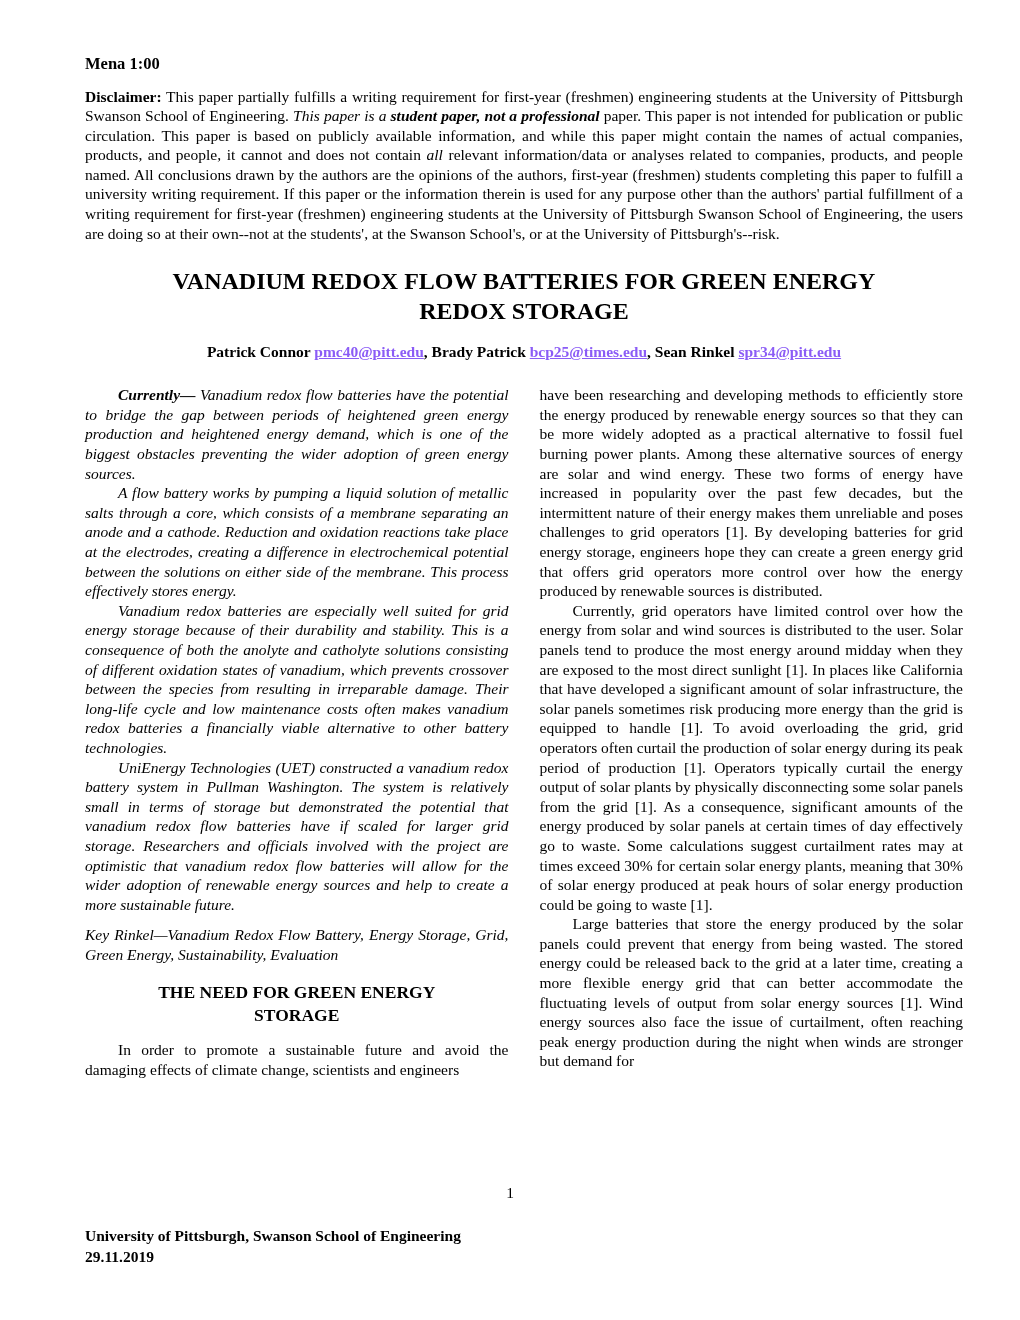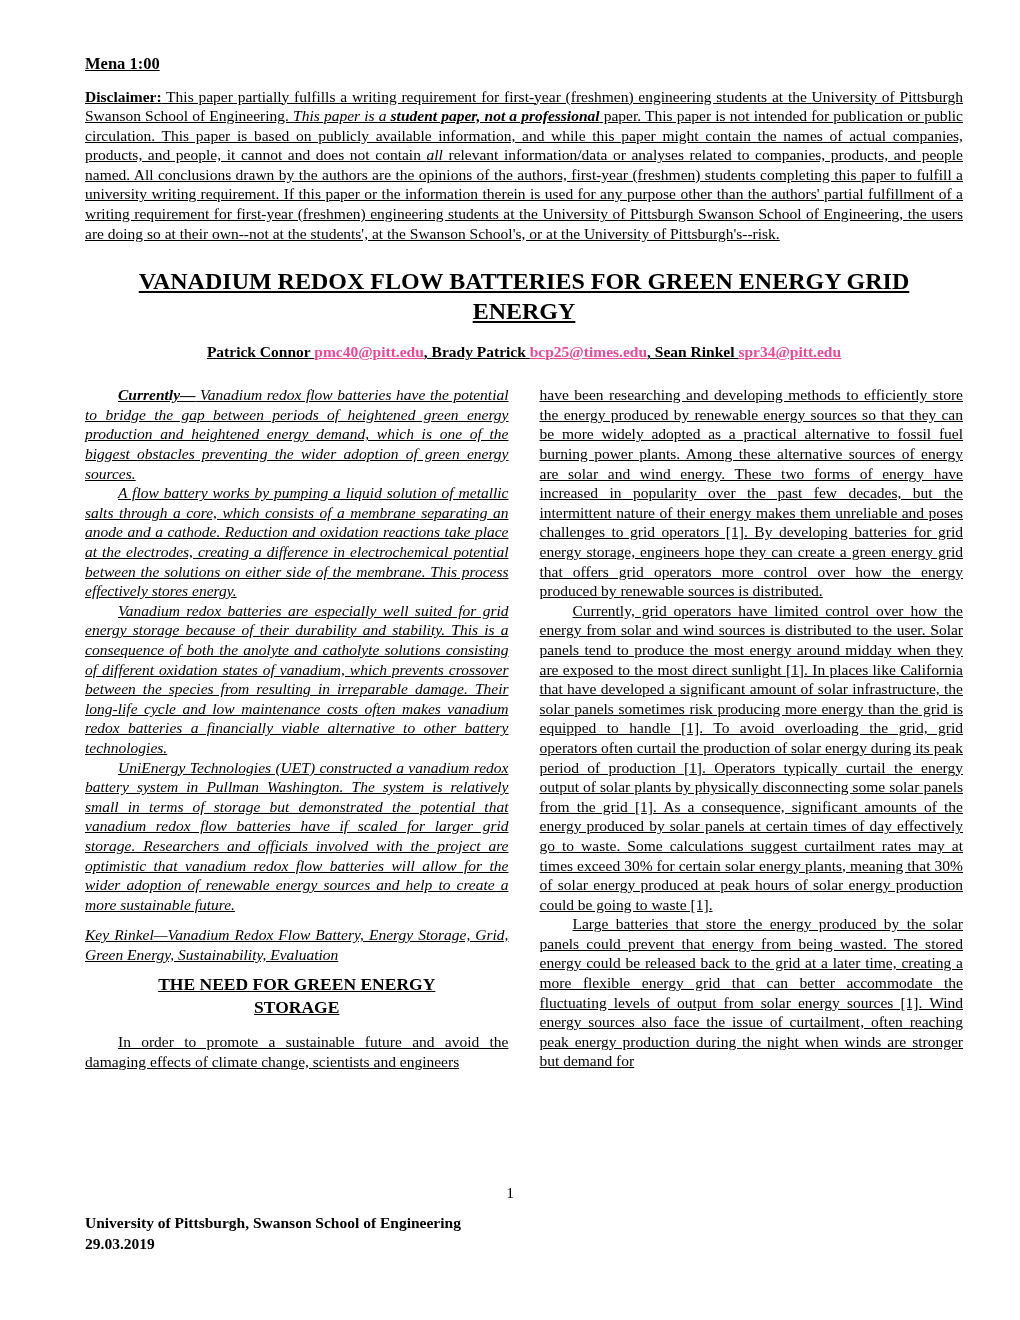--- a/index.html
+++ b/index.html
@@ -8,21 +8,20 @@
     width: 1020px; height: 1320px;
     font-family: "Liberation Serif", "DejaVu Serif", serif;
     color: #000;
   }
   .page {
     position: relative;
     width: 1020px; height: 1320px;
     padding: 54px 57px 0 85px;
     overflow: hidden;
     background: #ffffff;
-    text-decoration: underline;
   }
   .doc-header {
     font-weight: bold;
     font-size: 16.5px;
     line-height: 20.5px;
   }
   .disclaimer {
     margin-top: 12px;
     font-size: 15.5px;
     line-height: 19.6px;
@@ -39,21 +38,21 @@
     font-weight: bold;
     text-align: center;
   }
   .authors {
     margin-top: 17px;
     font-size: 15.5px;
     font-weight: bold;
     text-align: center;
   }
   .email-link {
-    color: #ec4899;
+    color: #8b5cf6;
     text-decoration: underline;
     cursor: pointer;
     font-weight: bold;
     text-align: center;
   }
   .columns {
     display: flex;
     gap: 31px;
     margin-top: 24px;
   }
@@ -69,50 +68,50 @@
   .keywords {
     font-style: italic;
     margin-top: 11px;
   }
   .section-heading {
     font-size: 17.5px;
     line-height: 23px;
     font-weight: bold;
     text-align: center;
     max-width: 300px;
-    margin: 9px auto 13px;
+    margin: 17px auto 13px;
   }
   .page-number {
     position: absolute;
     left: 0; right: 0;
     bottom: 118px;
     text-align: center;
     font-size: 15.5px;
   }
   .doc-footer {
     position: absolute;
     left: 85px;
-    bottom: 65px;
+    bottom: 52px;
     font-weight: bold;
     font-size: 15.5px;
     line-height: 20.8px;
   }
 </style>
 </head>
 <body>
 
 <div class="page">
 
   <header class="doc-header">
     <div>Mena 1:00</div>
   </header>
 
   <p class="disclaimer"><span class="bold">Disclaimer:</span><span> This paper partially fulfills a writing requirement for first-year (freshmen) engineering students at the University of Pittsburgh Swanson School of Engineering. </span><span class="italic">This paper is a </span><span class="bold-italic">student paper, not a professional</span><span> paper. This paper is not intended for publication or public circulation. This paper is based on publicly available information, and while this paper might contain the names of actual companies, products, and people, it cannot and does not contain </span><span class="italic">all</span><span> relevant information/data or analyses related to companies, products, and people named. All conclusions drawn by the authors are the opinions of the authors, first-year (freshmen) students completing this paper to fulfill a university writing requirement. If this paper or the information therein is used for any purpose other than the authors' partial fulfillment of a writing requirement for first-year (freshmen) engineering students at the University of Pittsburgh Swanson School of Engineering, the users are doing so at their own--not at the students', at the Swanson School's, or at the University of Pittsburgh's--risk.</span></p>
 
-  <h1 class="title">VANADIUM REDOX FLOW BATTERIES FOR GREEN ENERGY GRID ENERGY</h1>
+  <h1 class="title">VANADIUM REDOX FLOW BATTERIES FOR GREEN ENERGY REDOX STORAGE</h1>
 
   <p class="authors"><span>Patrick Connor </span><a class="email-link">pmc40@pitt.edu</a><span>, Brady Patrick </span><a class="email-link">bcp25@times.edu</a><span>, Sean Rinkel </span><a class="email-link">spr34@pitt.edu</a></p>
 
   <div class="columns">
 
     <div class="col">
       <p class="abstract-par indent"><span class="bold-italic">Currently—</span><span> Vanadium redox flow batteries have the potential to bridge the gap between periods of heightened green energy production and heightened energy demand, which is one of the biggest obstacles preventing the wider adoption of green energy sources.</span></p>
       <p class="abstract-par indent">A flow battery works by pumping a liquid solution of metallic salts through a core, which consists of a membrane separating an anode and a cathode. Reduction and oxidation reactions take place at the electrodes, creating a difference in electrochemical potential between the solutions on either side of the membrane. This process effectively stores energy.</p>
       <p class="abstract-par indent">Vanadium redox batteries are especially well suited for grid energy storage because of their durability and stability. This is a consequence of both the anolyte and catholyte solutions consisting of different oxidation states of vanadium, which prevents crossover between the species from resulting in irreparable damage. Their long-life cycle and low maintenance costs often makes vanadium redox batteries a financially viable alternative to other battery technologies.</p>
       <p class="abstract-par indent">UniEnergy Technologies (UET) constructed a vanadium redox battery system in Pullman Washington. The system is relatively small in terms of storage but demonstrated the potential that vanadium redox flow batteries have if scaled for larger grid storage. Researchers and officials involved with the project are optimistic that vanadium redox flow batteries will allow for the wider adoption of renewable energy sources and help to create a more sustainable future.</p>
@@ -126,16 +125,16 @@
       <p class="indent">Currently, grid operators have limited control over how the energy from solar and wind sources is distributed to the user. Solar panels tend to produce the most energy around midday when they are exposed to the most direct sunlight [1]. In places like California that have developed a significant amount of solar infrastructure, the solar panels sometimes risk producing more energy than the grid is equipped to handle [1]. To avoid overloading the grid, grid operators often curtail the production of solar energy during its peak period of production [1]. Operators typically curtail the energy output of solar plants by physically disconnecting some solar panels from the grid [1]. As a consequence, significant amounts of the energy produced by solar panels at certain times of day effectively go to waste. Some calculations suggest curtailment rates may at times exceed 30% for certain solar energy plants, meaning that 30% of solar energy produced at peak hours of solar energy production could be going to waste [1].</p>
       <p class="indent">Large batteries that store the energy produced by the solar panels could prevent that energy from being wasted. The stored energy could be released back to the grid at a later time, creating a more flexible energy grid that can better accommodate the fluctuating levels of output from solar energy sources [1]. Wind energy sources also face the issue of curtailment, often reaching peak energy production during the night when winds are stronger but demand for</p>
     </div>
 
   </div>
 
   <div class="page-number">1</div>
 
   <footer class="doc-footer">
     <div>University of Pittsburgh, Swanson School of Engineering</div>
-    <div>29.03.2019</div>
+    <div>29.11.2019</div>
   </footer>
 
 </div>
 
 </body></html>

